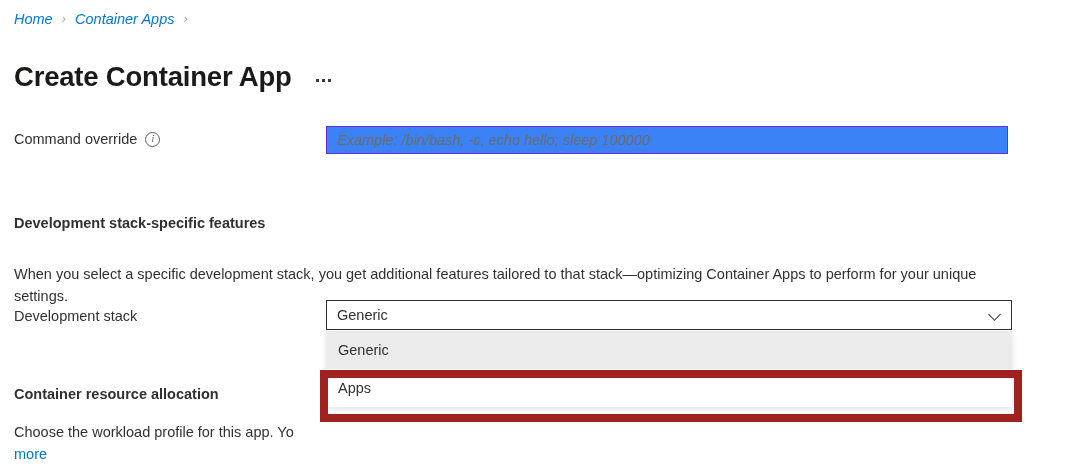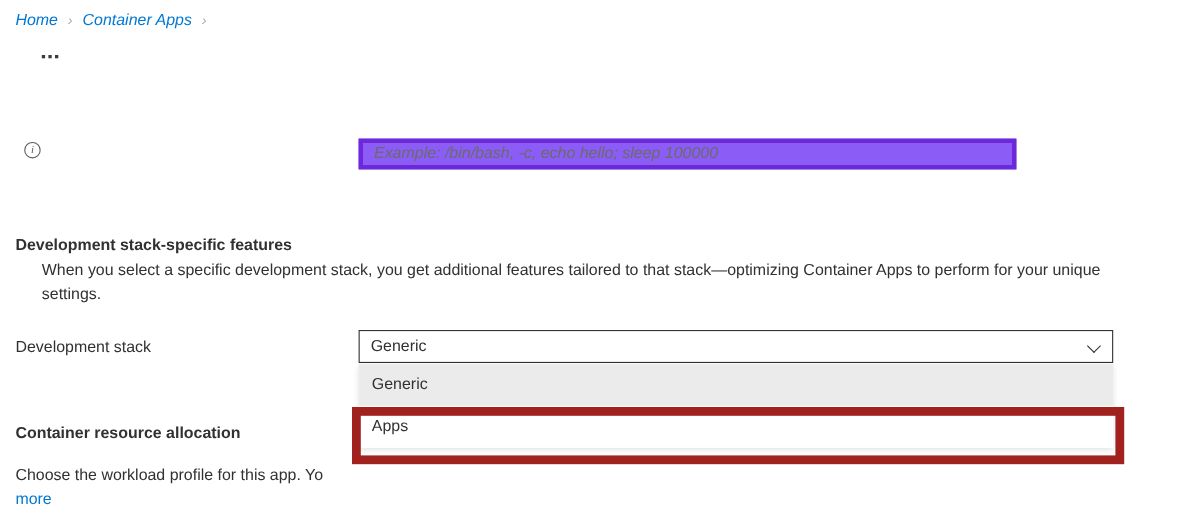--- a/index.html
+++ b/index.html
@@ -99,24 +99,24 @@
     box-sizing: border-box;
   }
 
   
   #command-label { top: 129px; }
 
   .text-input {
     position: absolute;
     left: 326px;
     top: 126px;
-    width: 598px;
+    width: 682px;
     height: 28px;
-    border: 4px solid #6d28d9;
-    background: #8b5cf6;
+    border: 1px solid #6d28d9;
+    background: #3b82f6;
     box-sizing: border-box;
     font-family: "Liberation Sans", sans-serif;
     font-size: 14.5px;
     color: #323130;
     padding: 0 10px;
     outline: none;
   }
   .text-input::placeholder {
     color: #6b6b6b;
     font-style: italic;
@@ -137,23 +137,22 @@
   #resource-heading  { top: 372px; }
 
   .body-text {
     position: absolute;
     left: 14px;
     font-size: 14.5px;
     line-height: 22px;
     color: #323130;
   }
   #dev-stack-desc {
-    top: 220px;
+    top: 248px;
     width: 1000px;
-    margin-left: 24px;
   }
   #resource-desc {
     top: 406px;
     width: 1000px;
   }
   .inline-link {
     color: #0078d4;
     cursor: pointer;
     margin-top: 32px;
   }
@@ -239,28 +238,30 @@
 <body>
 
 <nav class="breadcrumb">
   <span class="crumb-link">Home</span>
   <span class="crumb-sep">›</span>
   <span class="crumb-link">Container Apps</span>
   <span class="crumb-sep">›</span>
 </nav>
 
 <div class="title-row">
+  <h1 class="page-title">Create Container App</h1>
   <div class="ellipsis-btn">
     <i></i>
     <i></i>
     <i></i>
   </div>
 </div>
 
 <div class="form-label" id="command-label">
+  <span>Command override</span>
   <span class="info-icon">i</span>
 </div>
 <input class="text-input" type="text" placeholder="Example: /bin/bash, -c, echo hello; sleep 100000" style="">
 
 <h2 class="section-heading" id="dev-stack-heading">Development stack-specific features</h2>
 <p class="body-text" id="dev-stack-desc">When you select a specific development stack, you get additional features tailored to that stack—optimizing Container Apps to perform for your unique settings.</p>
 
 <div class="form-label" id="dev-stack-label">
   <span>Development stack</span>
 </div>

